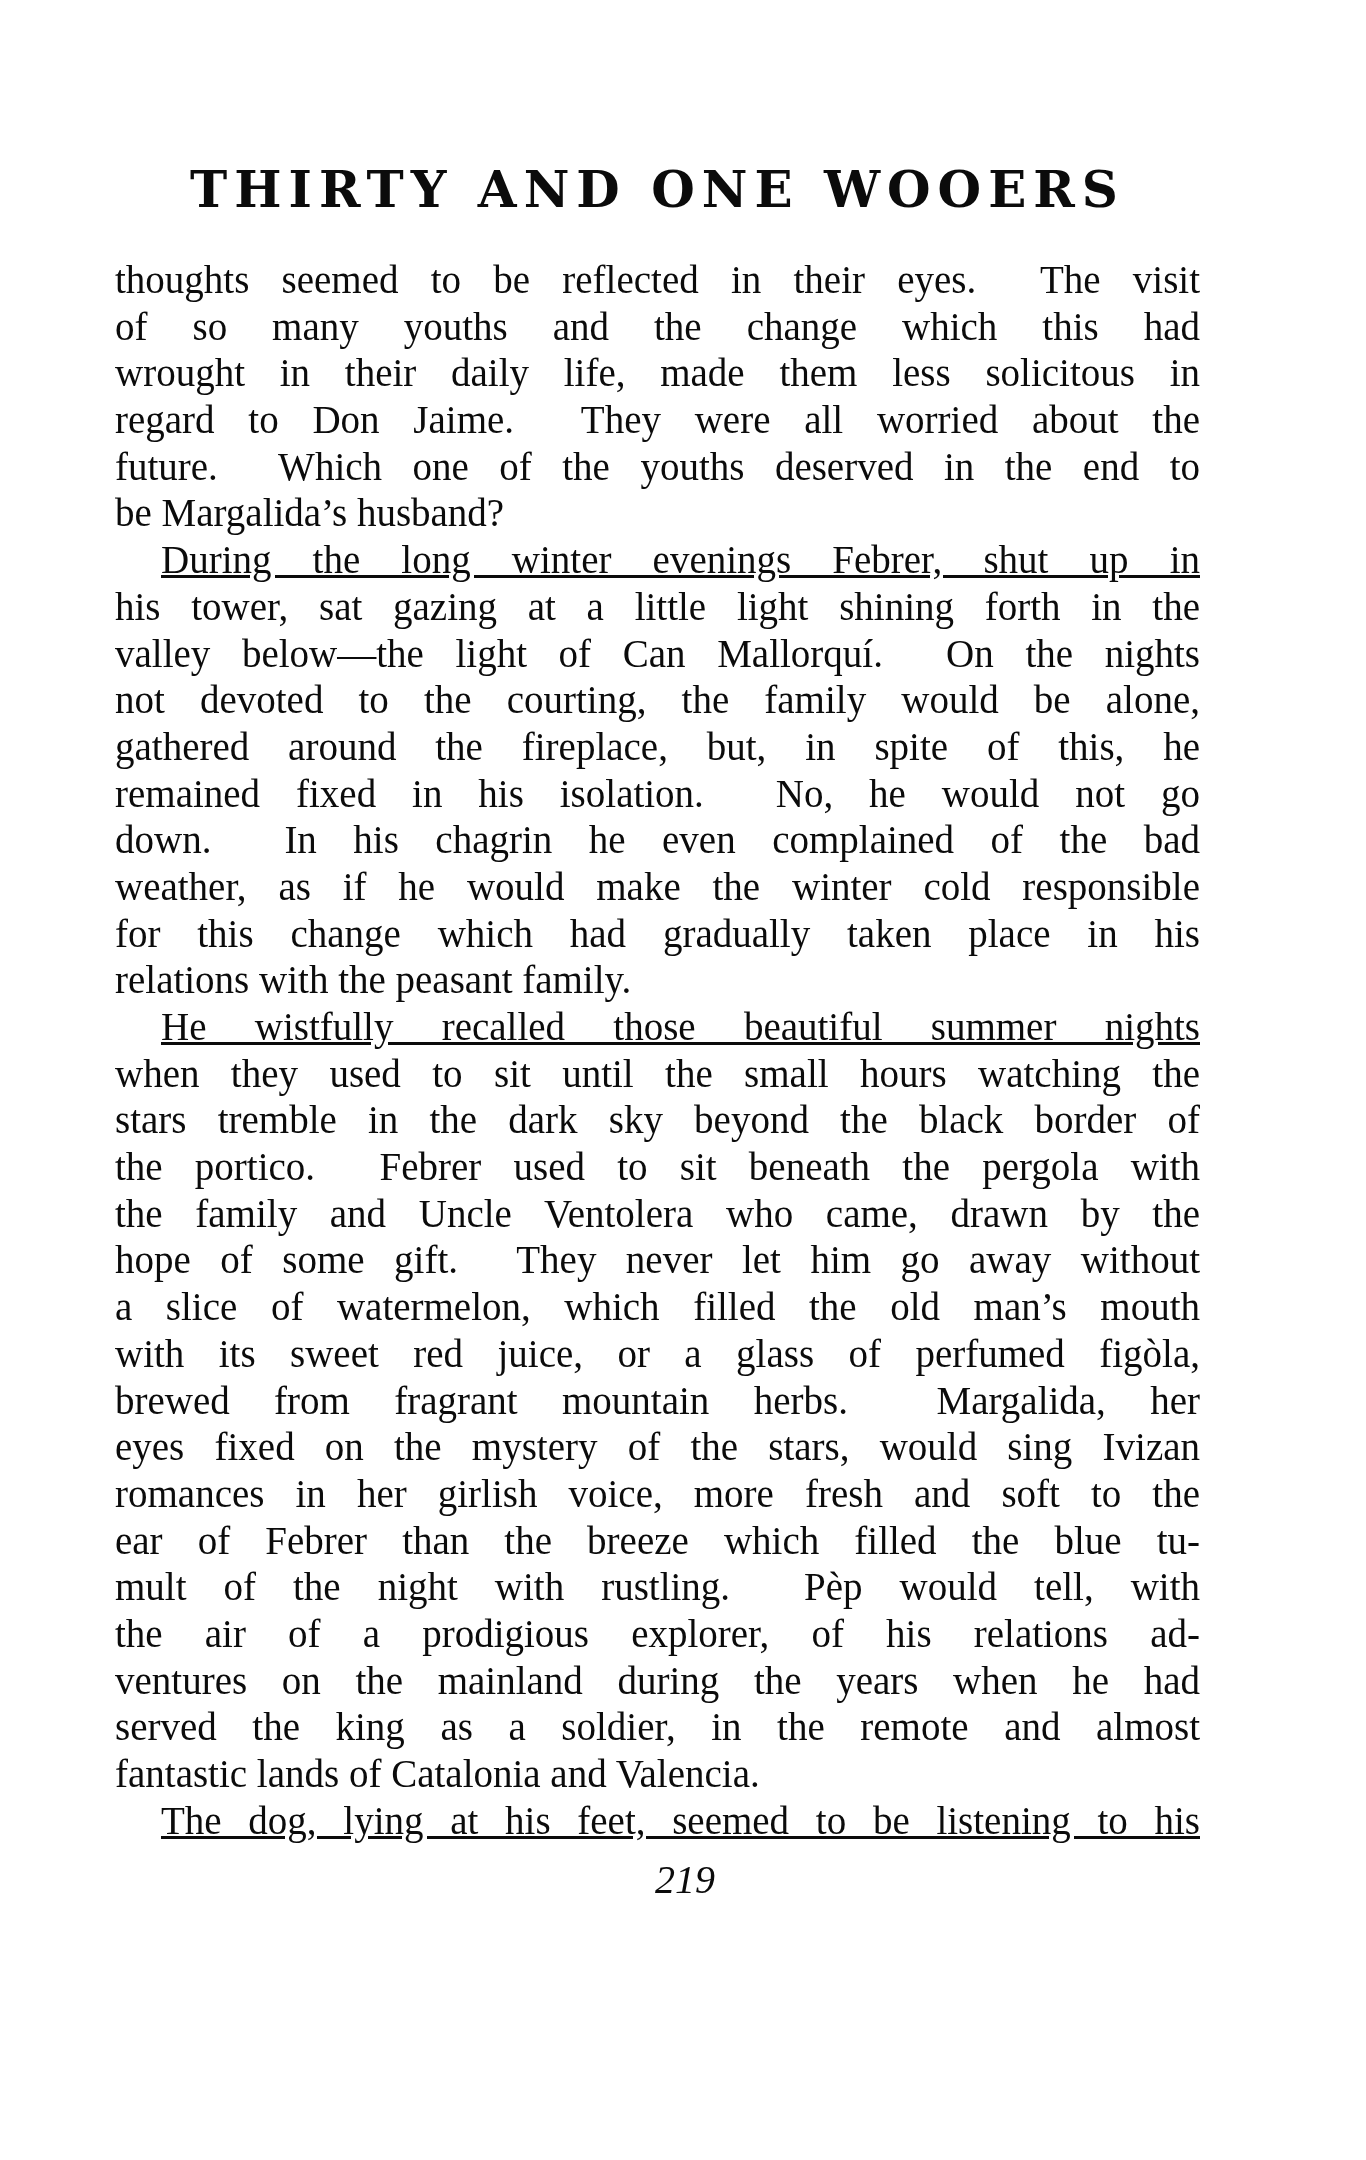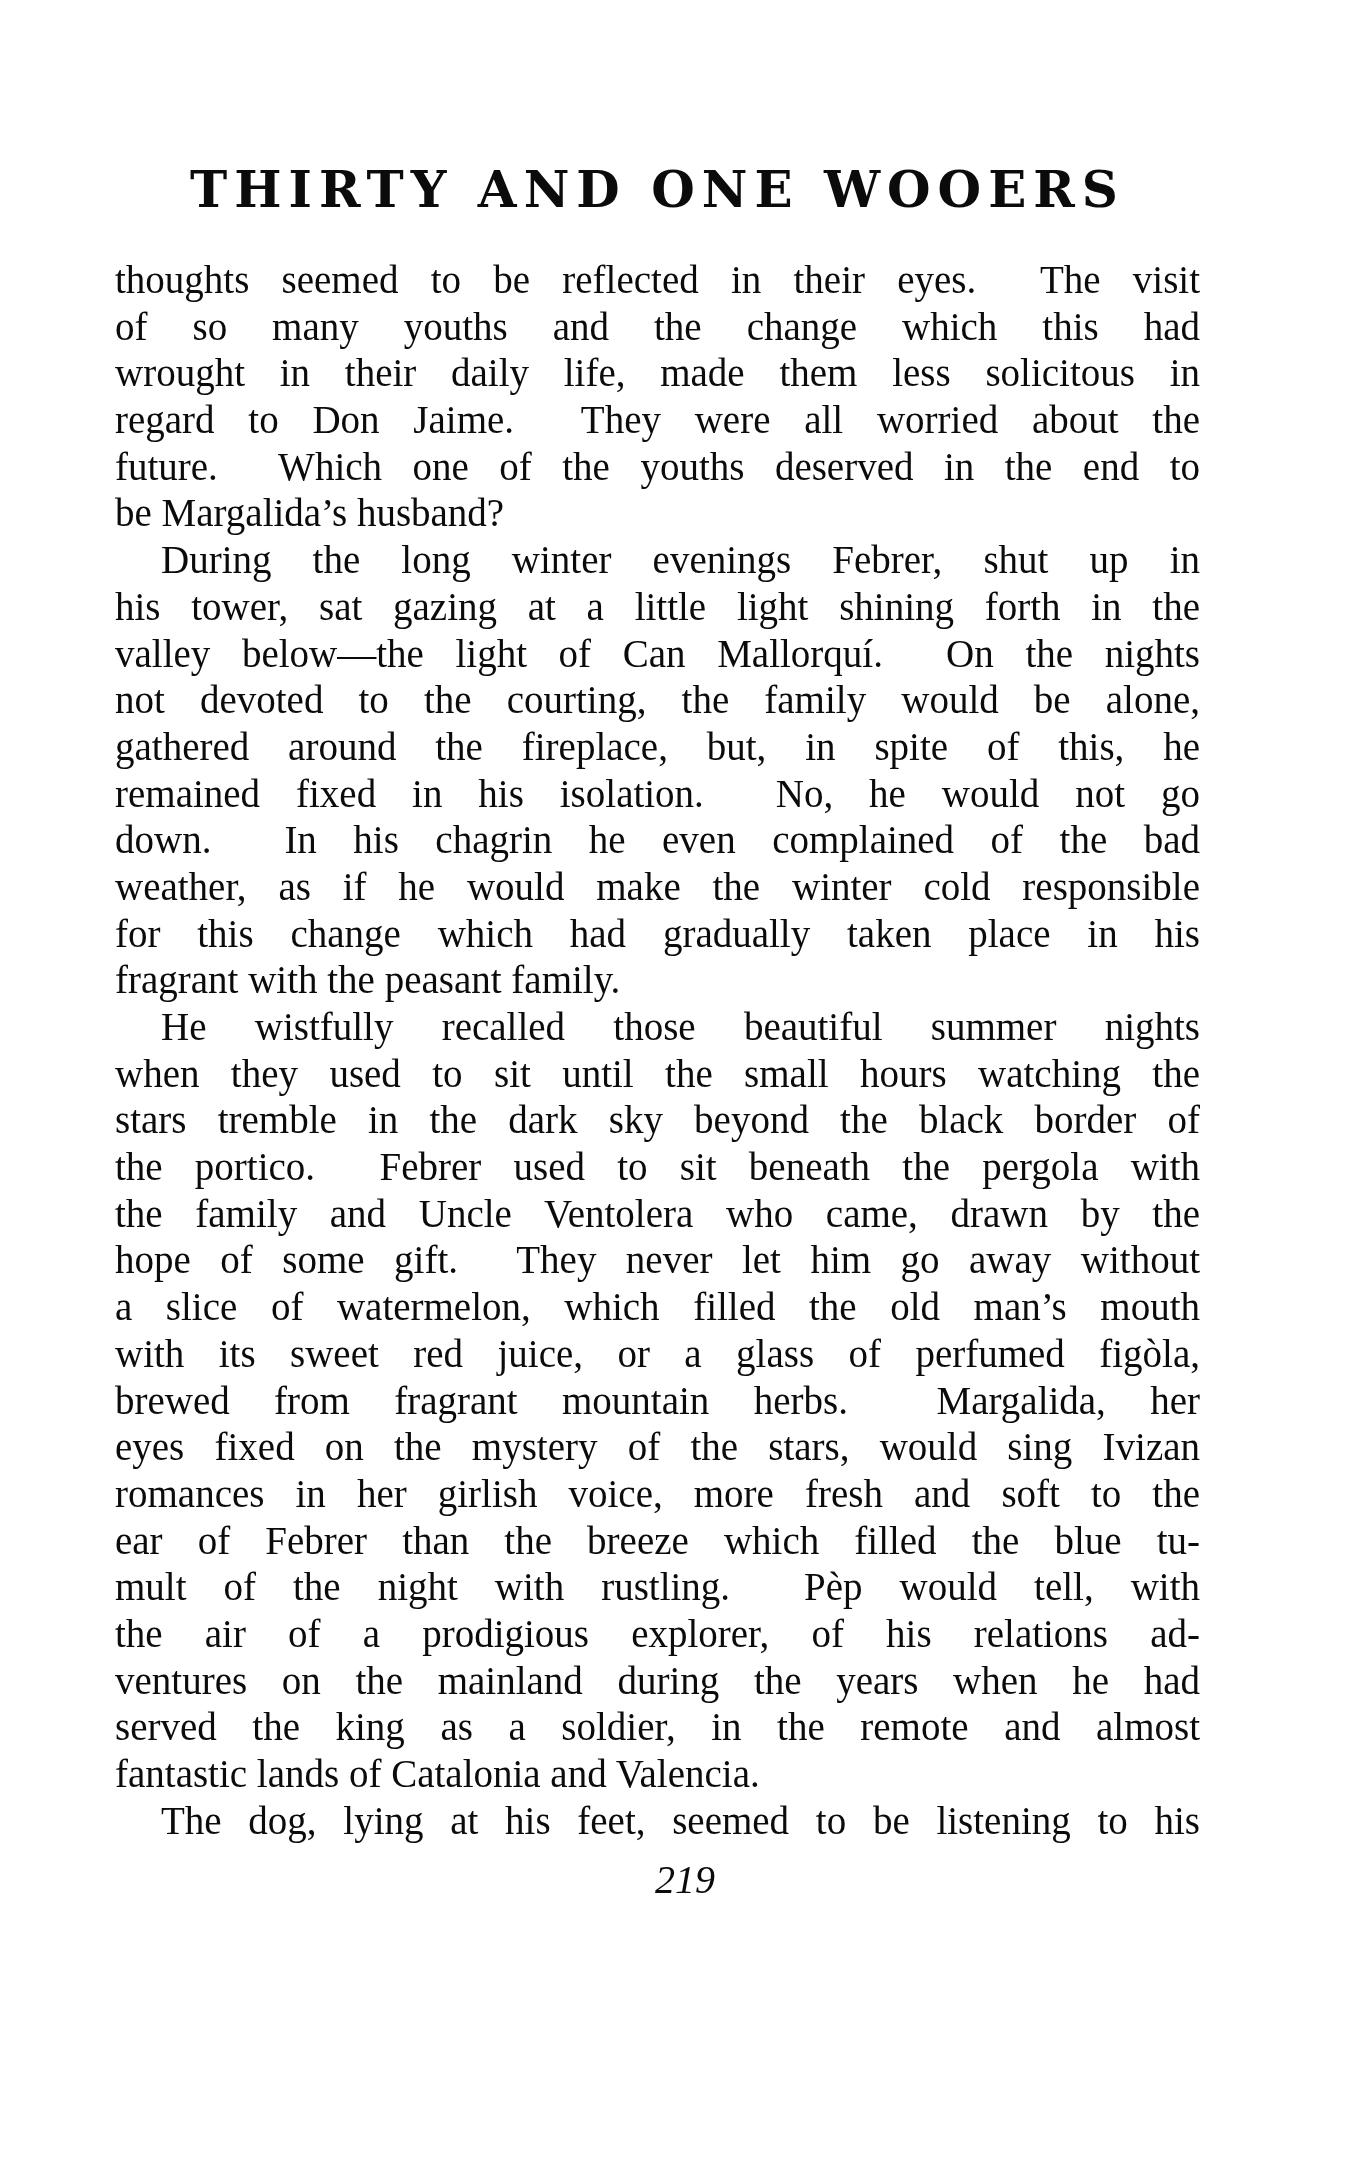--- a/index.html
+++ b/index.html
@@ -41,20 +41,21 @@
   .line {
     text-align: justify;
     text-align-last: justify;
     height: 46.7px;
   }
   .line.lastline {
     text-align-last: left;
   }
   .line.indent {
     text-indent: 46px;
+    text-decoration: underline;
   }
   .page-number {
     width: 1085px;
     margin-left: 115px;
     margin-top: 12px;
     text-align: center;
     font-size: 40px;
     text-indent: 55px;
     font-style: italic;
   }
@@ -77,21 +78,21 @@
       <div class="paragraph">
         <div class="line indent">During the long winter evenings Febrer, shut up in</div>
         <div class="line">his tower, sat gazing at a little light shining forth in the</div>
         <div class="line">valley below—the light of Can Mallorquí.&nbsp; On the nights</div>
         <div class="line">not devoted to the courting, the family would be alone,</div>
         <div class="line">gathered around the fireplace, but, in spite of this, he</div>
         <div class="line">remained fixed in his isolation.&nbsp; No, he would not go</div>
         <div class="line">down.&nbsp; In his chagrin he even complained of the bad</div>
         <div class="line">weather, as if he would make the winter cold responsible</div>
         <div class="line">for this change which had gradually taken place in his</div>
-        <div class="line lastline">fragrant with the peasant family.</div>
+        <div class="line lastline">relations with the peasant family.</div>
       </div>
       <div class="paragraph">
         <div class="line indent">He wistfully recalled those beautiful summer nights</div>
         <div class="line">when they used to sit until the small hours watching the</div>
         <div class="line">stars tremble in the dark sky beyond the black border of</div>
         <div class="line">the portico.&nbsp; Febrer used to sit beneath the pergola with</div>
         <div class="line">the family and Uncle Ventolera who came, drawn by the</div>
         <div class="line">hope of some gift.&nbsp; They never let him go away without</div>
         <div class="line">a slice of watermelon, which filled the old man’s mouth</div>
         <div class="line">with its sweet red juice, or a glass of perfumed figòla,</div>

